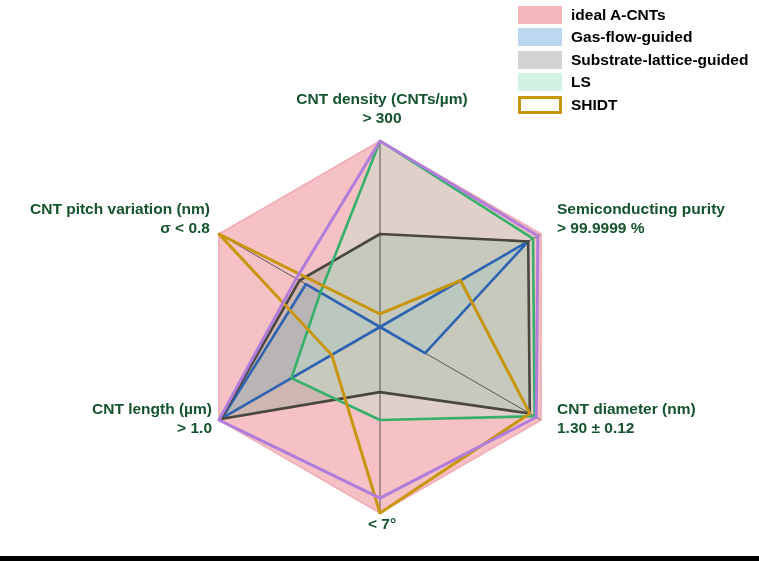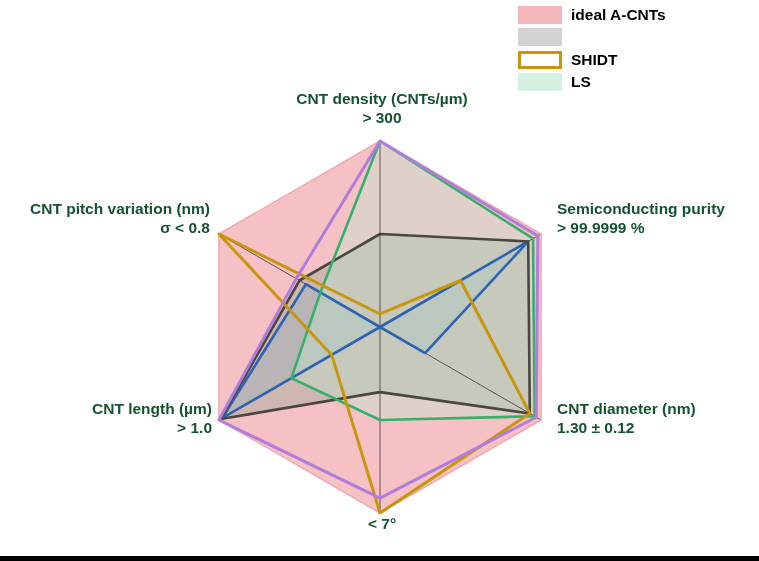--- a/index.html
+++ b/index.html
@@ -87,26 +87,31 @@
     <div class="axis-title">CNT pitch variation (nm)</div>
     <div class="axis-value">σ &lt; 0.8</div>
   </div>
 
   <div id="legend">
     <div class="legend-row">
       <span class="legend-swatch" style="background: rgb(244, 182, 187); border: 1px solid rgb(244, 182, 187);"></span>
       <span class="legend-text">ideal A-CNTs</span>
     </div>
     <div class="legend-row">
+      <span class="legend-swatch" style="background: rgb(188, 215, 239); border: 1px solid rgb(188, 215, 239);"></span>
+      <span class="legend-text">Gas-flow-guided</span>
+    </div>
+    <div class="legend-row">
       <span class="legend-swatch" style="background: rgb(210, 210, 210); border: 1px solid rgb(210, 210, 210);"></span>
+      <span class="legend-text">Substrate-lattice-guided</span>
+    </div>
+    <div class="legend-row">
+      <span class="legend-swatch" style="background: rgb(212, 242, 226); border: 1px solid rgb(212, 242, 226);"></span>
+      <span class="legend-text">LS</span>
     </div>
     <div class="legend-row">
       <span class="legend-swatch" style="background: rgb(255, 255, 255); border: 3px solid rgb(200, 150, 12);"></span>
       <span class="legend-text">SHIDT</span>
-    </div>
-    <div class="legend-row">
-      <span class="legend-swatch" style="background: rgb(212, 242, 226); border: 1px solid rgb(212, 242, 226);"></span>
-      <span class="legend-text">LS</span>
     </div>
   </div>
 
   <div id="bottom-rule"></div>
 </div>
 
 </body></html>

